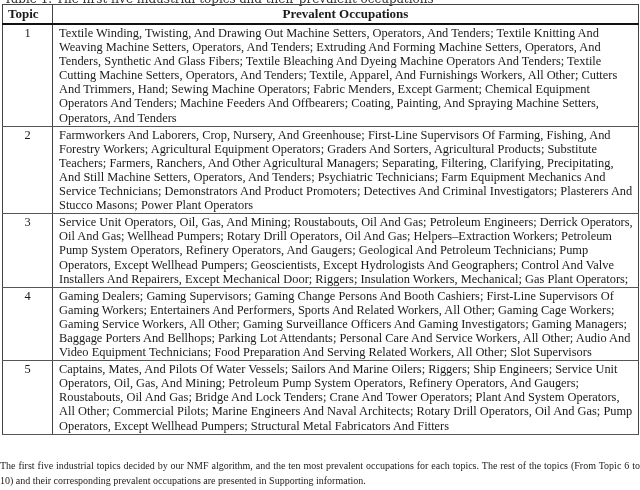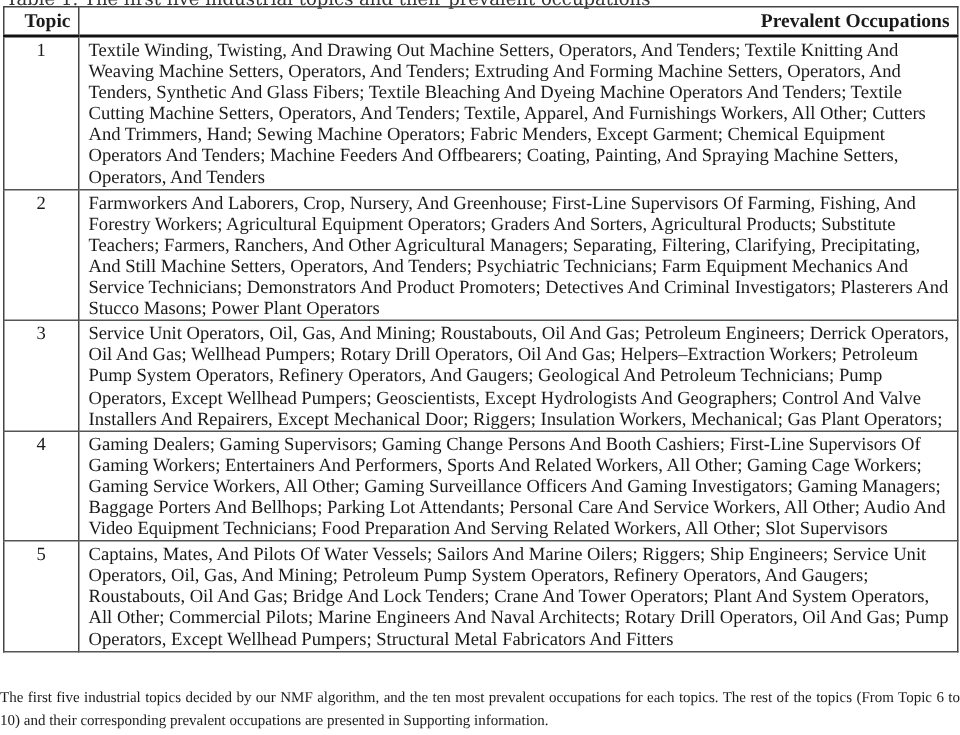--- a/index.html
+++ b/index.html
@@ -38,28 +38,28 @@
       font-size: 12.4px;
       line-height: 14.1px;
     }
     th, td {
       border-left: 1px solid #444;
       border-right: 1px solid #444;
       vertical-align: top;
     }
     th {
       font-weight: bold;
-      text-align: right;
+      text-align: center;
       padding: 1px 5px 2px 5px;
       border-top: 1px solid #444;
       border-bottom: 2px solid #111;
       font-size: 13px;
       line-height: 15px;
     }
-    th.topic-h { text-align: right; }
+    th.topic-h { text-align: left; }
     td {
       padding: 1px 4px 1px 6px;
       border-bottom: 1px solid #555;
     }
     td.topic-c {
       text-align: center;
       padding-left: 2px;
       padding-right: 2px;
     }
     col.c1 { width: 50px; }

